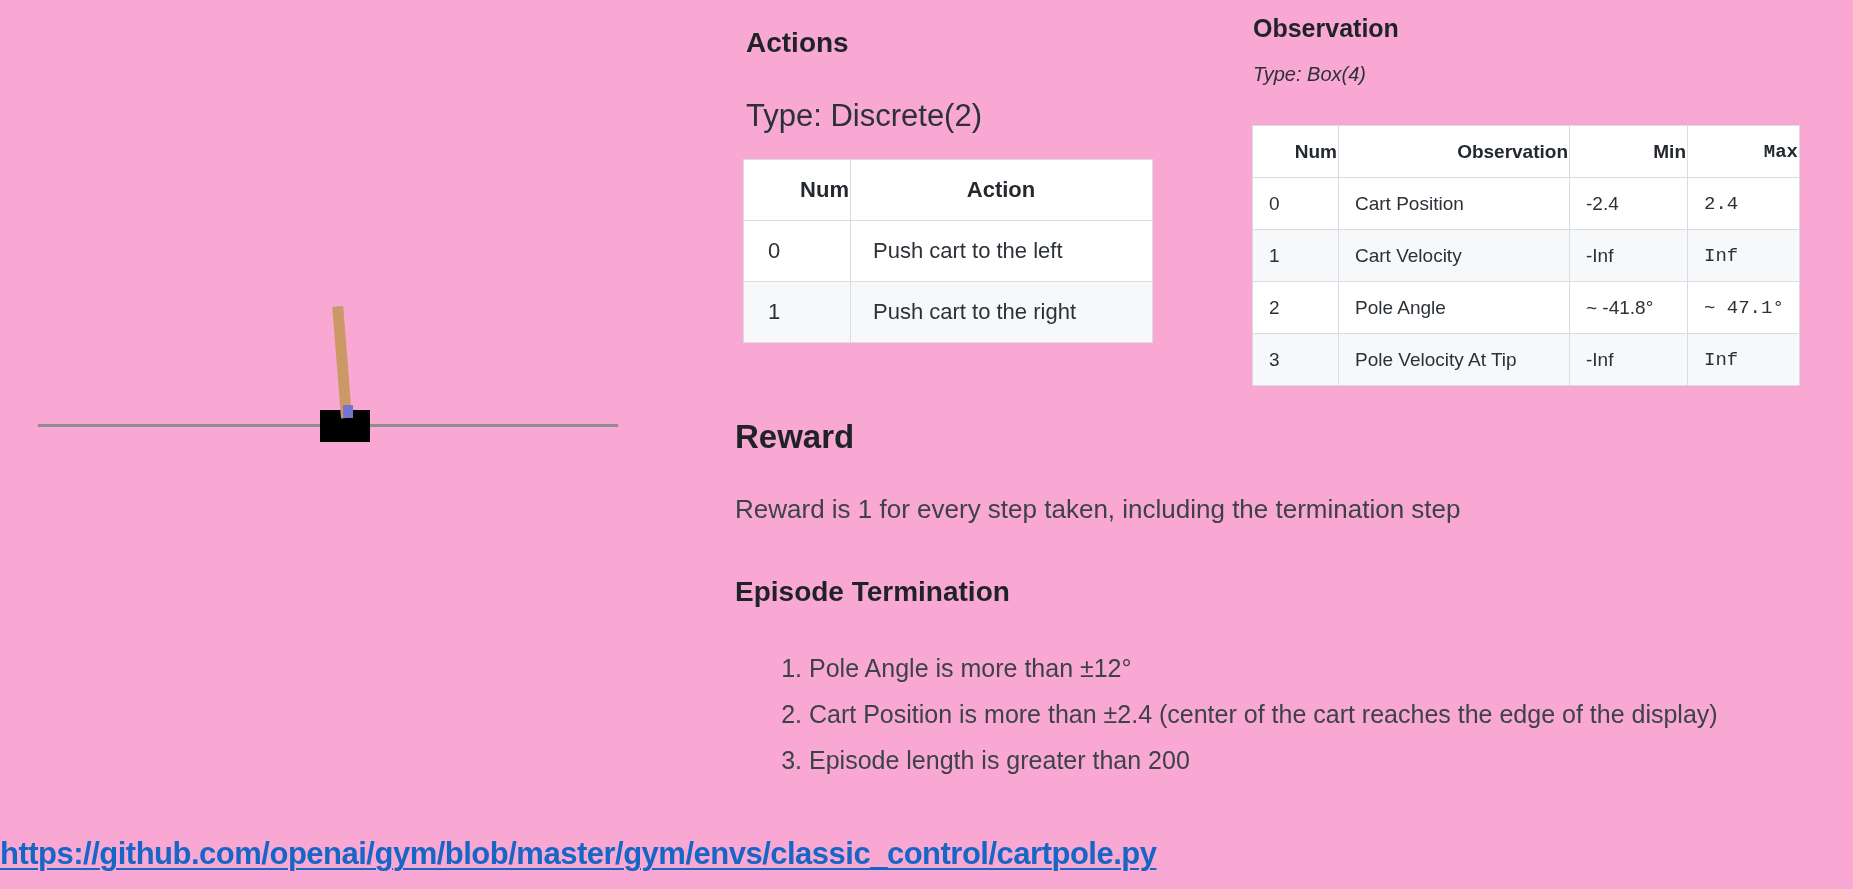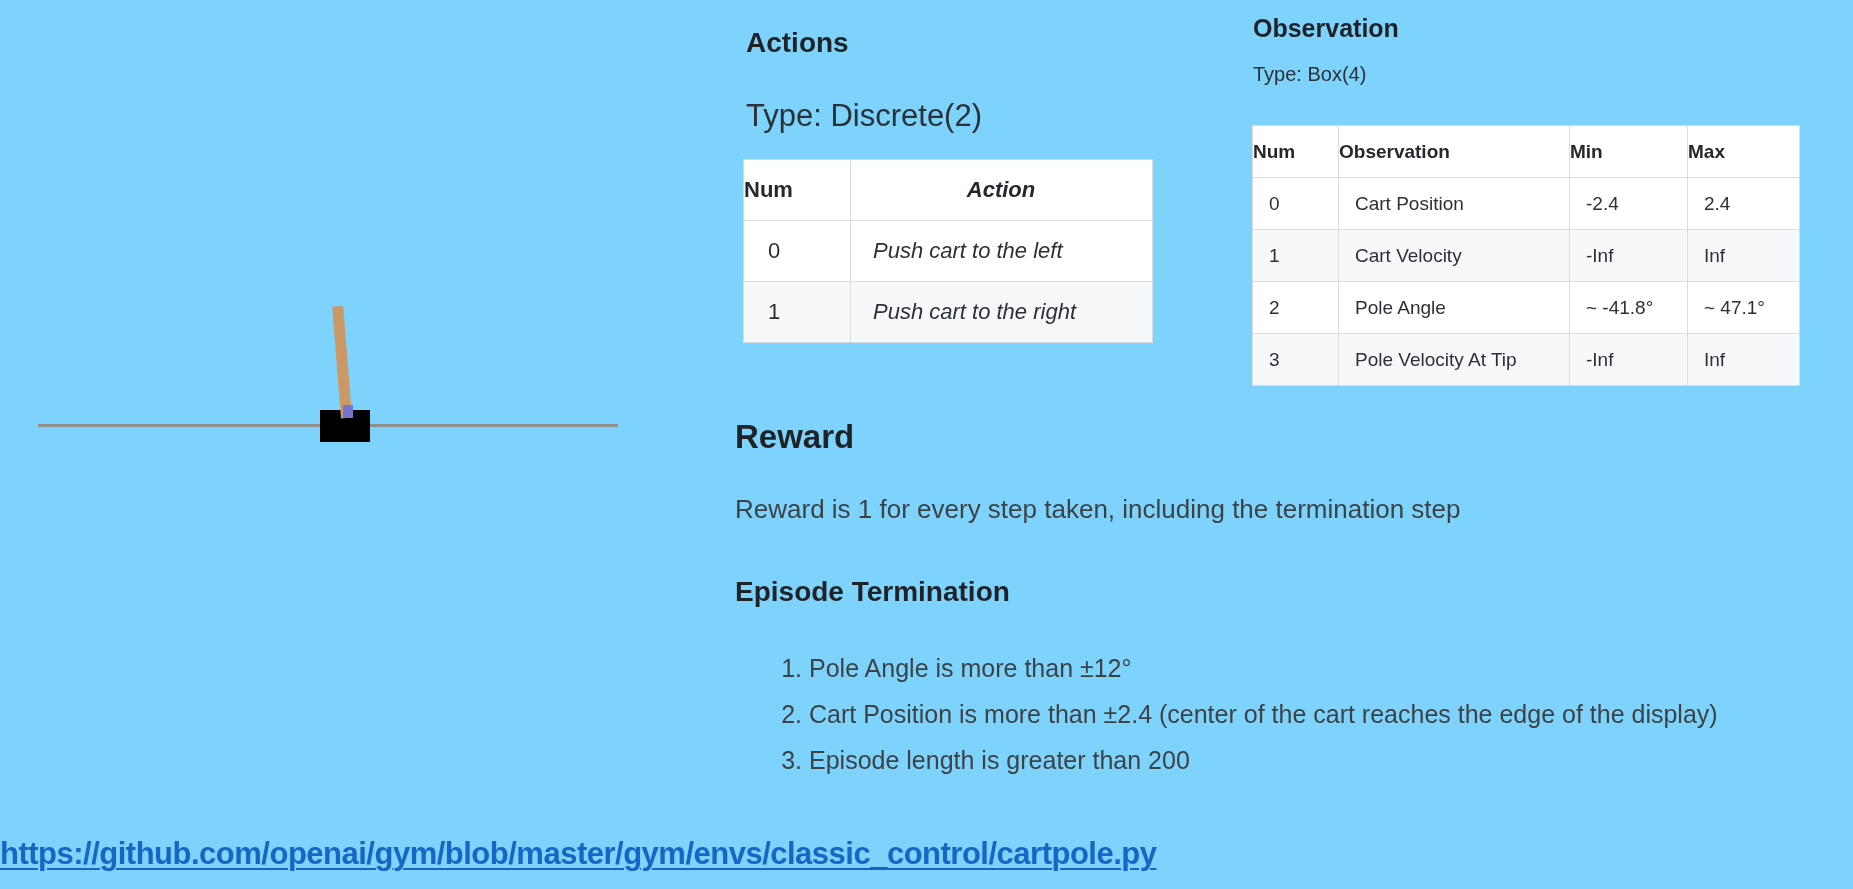--- a/index.html
+++ b/index.html
@@ -1,47 +1,47 @@
 <!DOCTYPE html>
 <html><head>
 <meta charset="utf-8">
 <style>
   html,body{margin:0;padding:0;background:#fff;}
   .canvas{
-    position:relative;width:1853px;height:889px;background:#7dd3fc;overflow:hidden;
+    position:relative;width:1853px;height:889px;background:#f9a8d4;overflow:hidden;
     font-family:"Liberation Sans","DejaVu Sans",sans-serif;color:#24292f;
   }
   
   .track{position:absolute;left:38px;top:424px;width:580px;height:3px;background:#8e8e8e;}
   .cart{position:absolute;left:320px;top:410px;width:50px;height:32px;background:#000;z-index:2;}
   .pole{position:absolute;left:341px;top:306px;width:11px;height:112px;background:#cc9966;
         transform:rotate(-4.5deg);transform-origin:50% 100%;z-index:3;}
   .axle{position:absolute;left:343px;top:405px;width:10px;height:13px;background:#7274cf;z-index:4;}
   
   .h-actions{position:absolute;left:746px;top:27px;font-size:28px;font-weight:700;color:#1f2328;}
   .t-actions{position:absolute;left:746px;top:98px;font-size:31px;color:#2b3137;}
   .h-obs{position:absolute;left:1253px;top:14px;font-size:25px;font-weight:700;color:#1f2328;}
-  .t-obs{position:absolute;left:1253px;top:63px;font-size:20px;color:#2b3137;}
+  .t-obs{position:absolute;left:1253px;top:63px;font-size:20px;color:#2b3137;font-style:italic;}
   
   table{border-collapse:collapse;background:#fff;}
   th,td{border:1px solid #d9dce1;box-sizing:border-box;}
-  th{font-weight:700;text-align:left;color:#24292f;}
+  th{font-weight:700;text-align:right;color:#24292f;}
   td{text-align:left;color:#2b3137;}
   .tbl-actions{position:absolute;left:743px;top:159px;font-size:22px;}
   .tbl-actions th,.tbl-actions td{height:61px;}
   .tbl-actions .c-num{width:107px;padding-left:24px;}
   .tbl-actions th.c-num{padding-left:0;}
-  .tbl-actions .c-act{width:302px;padding-left:22px;font-style:italic;}
+  .tbl-actions .c-act{width:302px;padding-left:22px;}
   .tbl-actions th.c-act{padding-left:0;text-align:center;}
   .tbl-obs{position:absolute;left:1252px;top:125px;font-size:19px;}
   .tbl-obs th,.tbl-obs td{height:52px;}
   .tbl-obs .c0{width:86px;padding-left:16px;}
   .tbl-obs .c1{width:231px;padding-left:16px;}
   .tbl-obs .c2{width:118px;padding-left:16px;}
-  .tbl-obs .c3{width:112px;padding-left:16px;}
+  .tbl-obs .c3{width:112px;padding-left:16px;font-family:Liberation Mono, monospace;}
   .tbl-obs th{padding-left:0 !important;}
   tr.alt td{background:#f6f8fa;}
   
   .h-reward{position:absolute;left:735px;top:410px;font-size:33px;font-weight:700;color:#1f2328;margin-top:8px;}
   .p-reward{position:absolute;left:735px;top:494px;font-size:26px;color:#3d4247;text-align:right;}
   .h-term{position:absolute;left:735px;top:576px;font-size:28px;font-weight:700;color:#1f2328;}
   .ol-term{position:absolute;left:735px;top:636px;margin:18px;padding-left:56px;font-size:25px;color:#3d4247;}
   .ol-term li{margin-bottom:17px;line-height:1.15;}
   
   .link-wrap{position:absolute;left:0;top:836px;width:1810px;text-align:left;}

